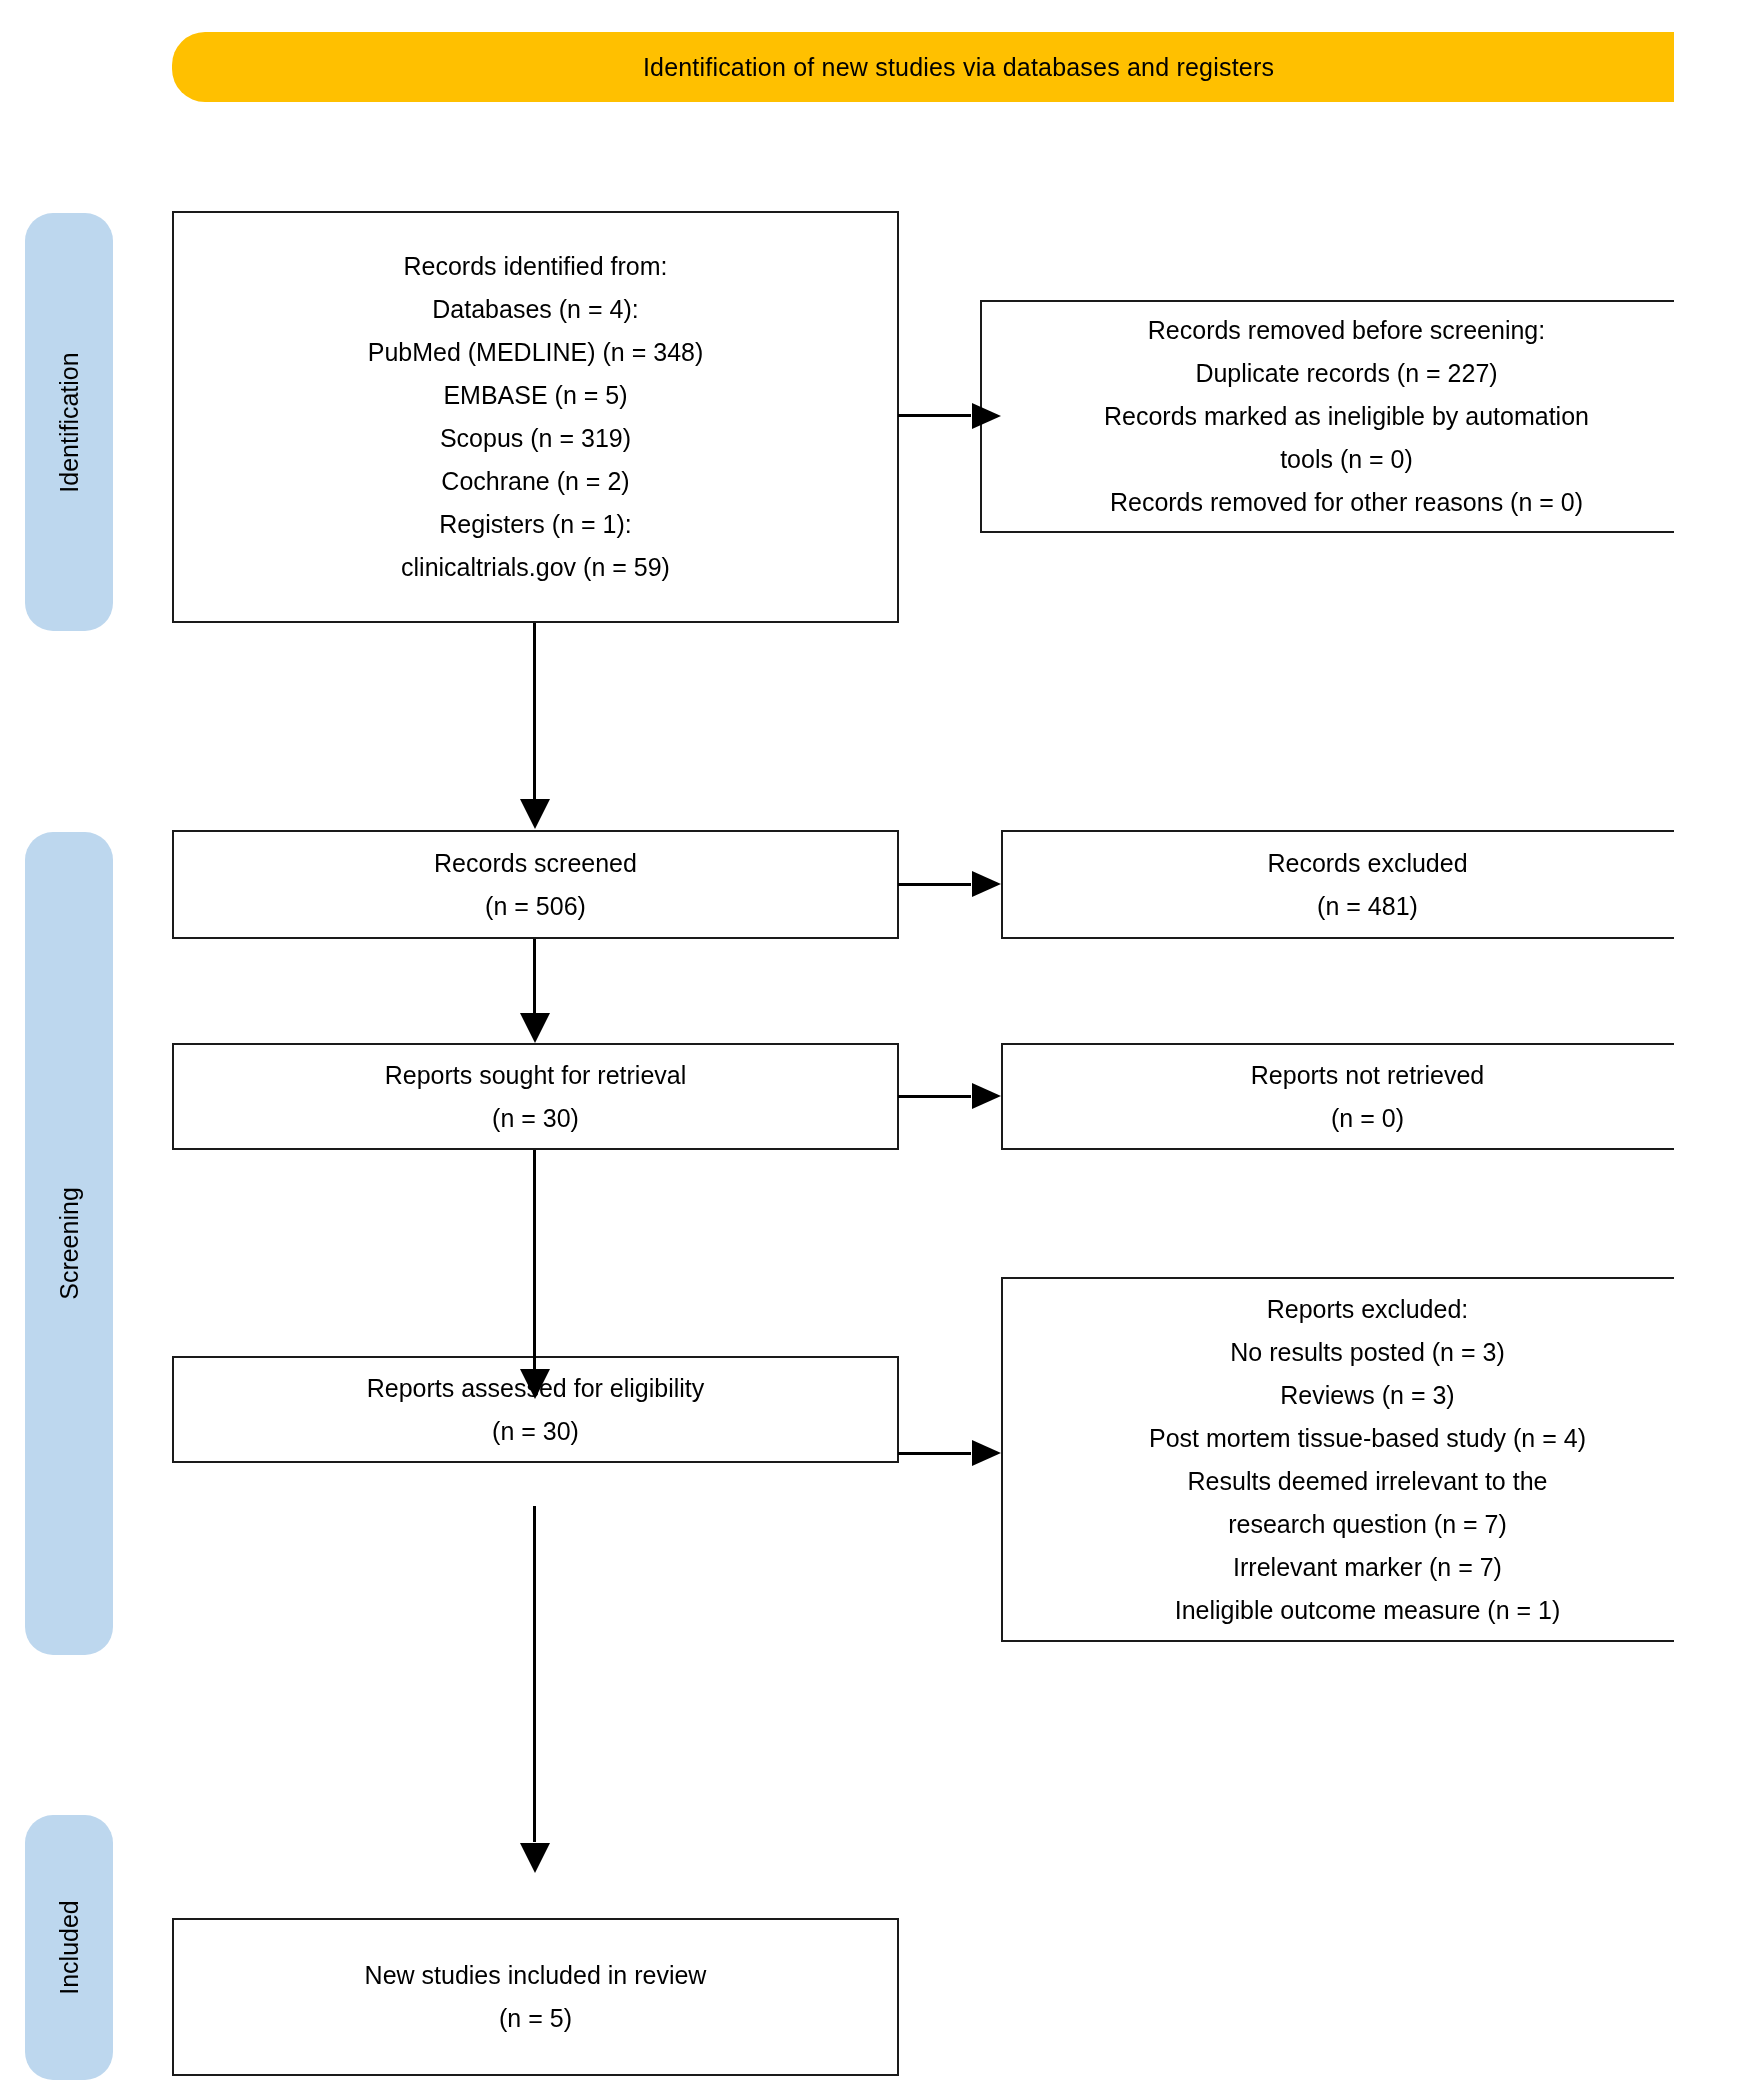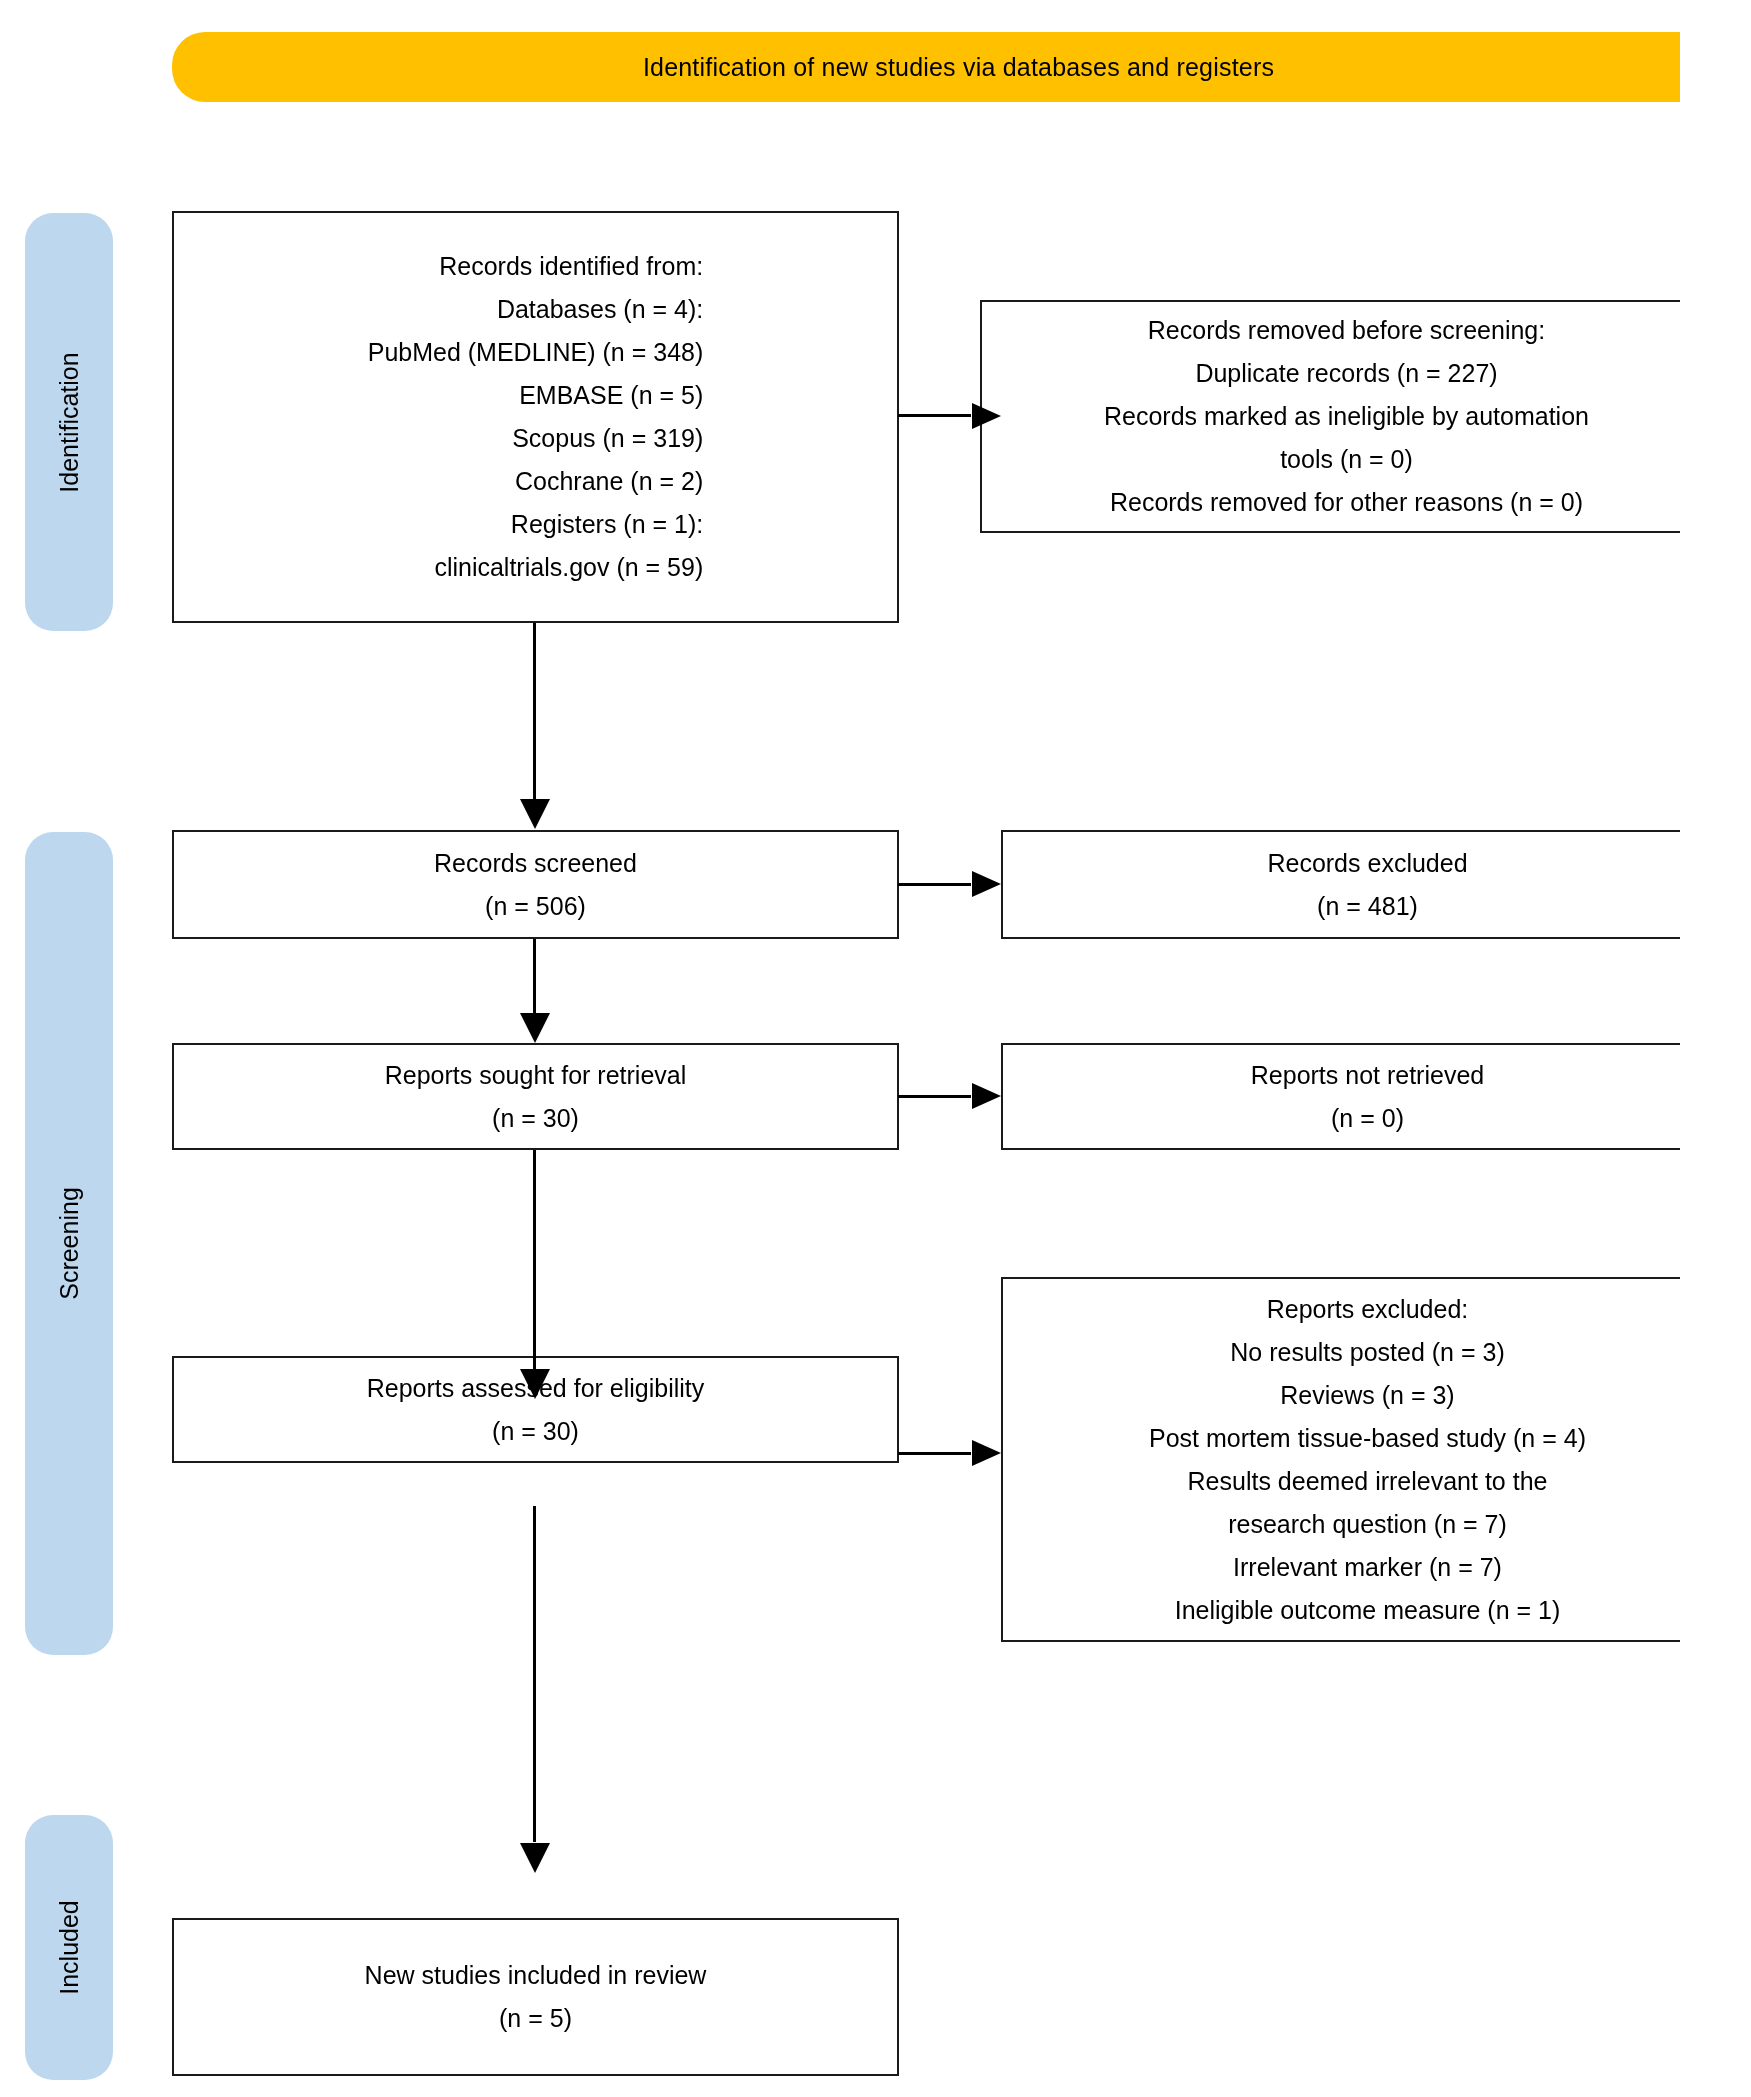--- a/index.html
+++ b/index.html
@@ -3,21 +3,20 @@
 <meta charset="utf-8">
 <style>
   html,body{margin:0;padding:0;background:#ffffff;}
   .stage{
     position:relative;
     width:1674px;height:2097px;
     background:#ffffff;
     font-family:"Liberation Sans",sans-serif;
     color:#000000;
     overflow:hidden;
-    padding-left:6px;
   }
   .banner{
     position:absolute;left:172px;top:32px;width:1573px;height:70px;
     background:#FFC000;border-radius:33px;
     display:flex;align-items:center;justify-content:center;
     font-size:25px;letter-spacing:0.2px;
   }
   .side{
     position:absolute;left:25px;width:88px;
     background:#BDD7EE;border-radius:28px;
@@ -64,21 +63,21 @@
   <div class="side" style="top:213px;height:418px;">
     <span class="vtext">Identification</span>
   </div>
   <div class="side" style="top:832px;height:823px;">
     <span class="vtext">Screening</span>
   </div>
   <div class="side" style="top:1815px;height:265px;">
     <span class="vtext">Included</span>
   </div>
 
-  <div class="box" style="left:172px;top:211px;width:727px;height:412px;text-align:right;">Records identified from:
+  <div class="box" style="left:172px;top:211px;width:727px;height:412px;">Records identified from:
 Databases (n = 4):
 PubMed (MEDLINE) (n = 348)
 EMBASE (n = 5)
 Scopus (n = 319)
 Cochrane (n = 2)
 Registers (n = 1):
 clinicaltrials.gov (n = 59)</div>
   <div class="box" style="left:172px;top:830px;width:727px;height:109px;">Records screened
 (n = 506)</div>
   <div class="box" style="left:172px;top:1043px;width:727px;height:107px;">Reports sought for retrieval

